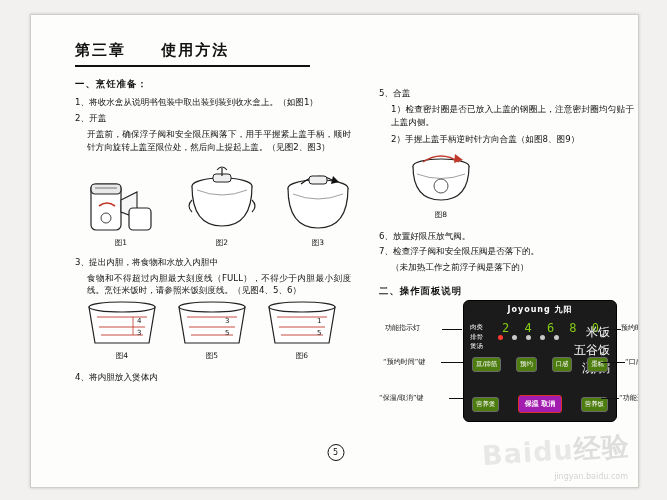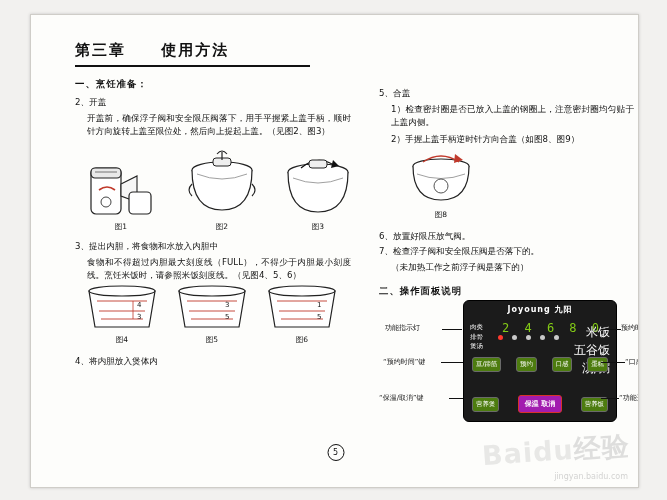--- a/index.html
+++ b/index.html
@@ -116,20 +116,23 @@
   <div class="inner">
 
     <div class="chapter">
       <span>第三章</span>
       <span class="ttl">使用方法</span>
     </div>
 
     <div class="col colL">
       <h3 class="sec">一、烹饪准备：</h3>
 
+      <div class="item">
+        <span class="n">1、</span><span>将收水盒从说明书包装中取出装到装到收水盒上。（如图1）</span>
+      </div>
 
       <div class="item">
         <span class="n">2、</span><span>开盖</span>
       </div>
       <div class="para">开盖前，确保浮子阀和安全限压阀落下，用手平握紧上盖手柄，顺时针方向旋转上盖至限位处，然后向上提起上盖。（见图2、图3）</div>
 
       <div class="figrow">
 
         <div class="fig" style="left:2px;top:0;">
           <div class="potbox">

